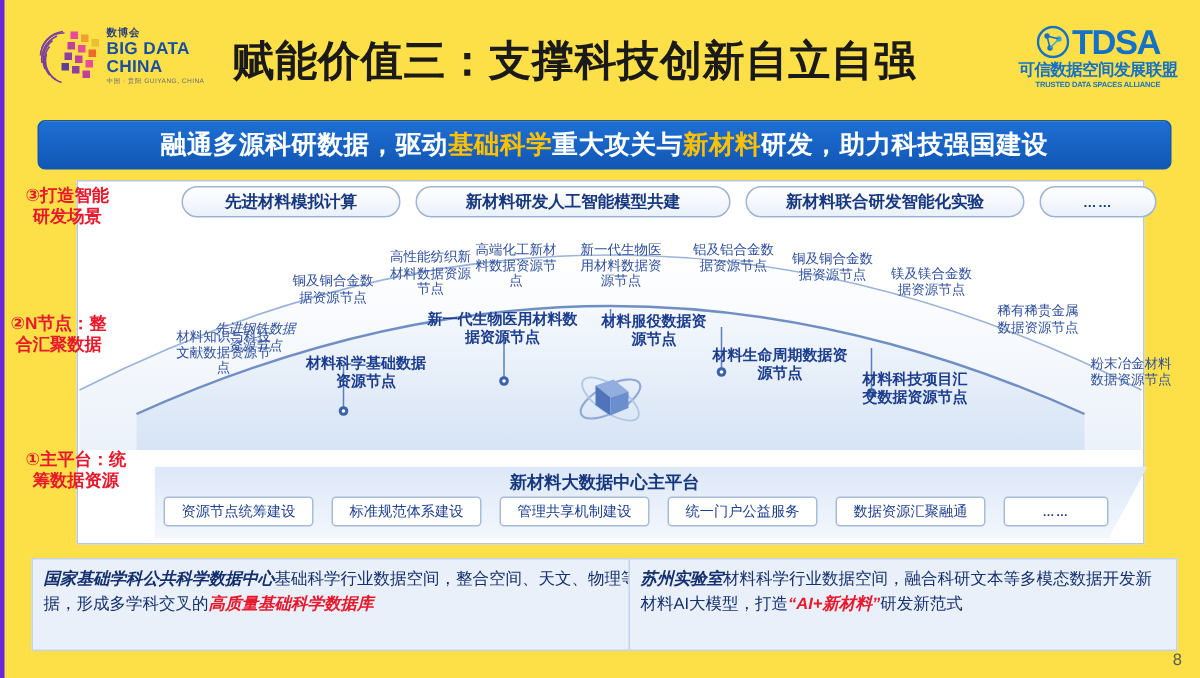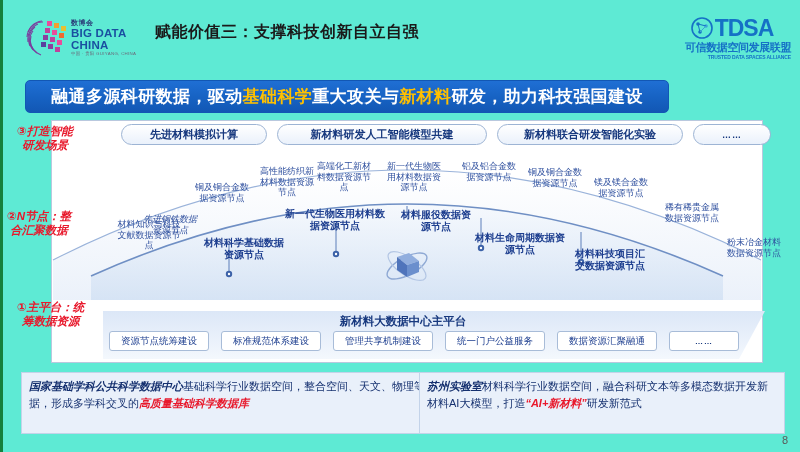--- a/index.html
+++ b/index.html
@@ -3,66 +3,66 @@
 <meta charset="utf-8">
 <style>
   html,body{margin:0;padding:0;}
   body{
     width:800px;height:452px;overflow:hidden;
     background:#ffffff;
     font-family:"Liberation Sans","DejaVu Sans",sans-serif;
   }
   #slide{
     position:relative;width:800px;height:452px;
-    background:#5eead4;
+    background:#fde047;
     box-sizing:border-box;
-    border-left:3px solid #15803d;
+    border-left:3px solid #6d28d9;
   }
   
   .hdr{position:absolute;left:0;top:0;width:800px;height:74px;}
   .logo-left{position:absolute;left:22px;top:16px;width:120px;height:44px;}
   .logo-dots{position:absolute;left:0;top:2px;width:44px;height:40px;}
   .logo-txt{position:absolute;left:46px;top:3px;}
   .logo-txt .t1{font-size:7px;color:#2b3f7a;font-weight:bold;letter-spacing:.5px;line-height:8px;}
   .logo-txt .t2{font-size:11.5px;color:#1a4fa0;font-weight:bold;line-height:12px;letter-spacing:.2px;}
   .logo-txt .t3{font-size:11.5px;color:#1a4fa0;font-weight:bold;line-height:12px;letter-spacing:.2px;}
   .logo-txt .t4{font-size:4.4px;color:#6a6a7a;line-height:6px;letter-spacing:.3px;}
   .hdr-title{
     position:absolute;left:152px;top:22px;
-    font-size:16px;font-weight:bold;color:#1a1a1a;letter-spacing:.5px;
+    font-size:28px;font-weight:bold;color:#1a1a1a;letter-spacing:.5px;
     white-space:nowrap;
   }
-  .logo-right{position:absolute;right:12px;top:16px;width:118px;height:48px;text-align:right;}
+  .logo-right{position:absolute;right:12px;top:16px;width:118px;height:48px;text-align:center;}
   .tdsa-row{display:flex;align-items:center;justify-content:center;gap:2px;}
   .tdsa-word{font-size:23px;font-weight:bold;color:#1571c6;letter-spacing:-1px;line-height:24px;}
   .tdsa-cn{font-size:11px;font-weight:bold;color:#1571c6;letter-spacing:-.4px;line-height:13px;margin-top:1px;}
   .tdsa-en{font-size:5px;font-weight:bold;color:#1571c6;letter-spacing:-.1px;line-height:7px;}
 
   
   .banner{
-    position:absolute;left:22px;top:80px;width:644px;height:33px;
+    position:absolute;left:22px;top:80px;width:756px;height:33px;
     border-radius:5px;
     background:linear-gradient(180deg,#1f6fd4 0%,#1763c4 50%,#1257b4 100%);
     border:1px solid #1257b4;
     display:flex;align-items:center;justify-content:center;
     box-sizing:border-box;
   }
   .banner-txt{
     font-size:17px;font-weight:bold;color:#ffffff;letter-spacing:.4px;white-space:nowrap;
   }
   .banner-txt .hl{color:#ffc000;}
 
   
   .frame{
     position:absolute;left:48px;top:120px;width:712px;height:243px;
     border:1px solid #b9c8de;background:#ffffff;box-sizing:border-box;
   }
   
   .redcap{
-    position:absolute;color:#e8192c;font-weight:bold;font-style:italic;
+    position:absolute;color:#e8192c;font-weight:bold;
     font-size:11.5px;line-height:14px;text-align:center;white-space:nowrap;z-index:9;
   }
   #cap3{left:14px;top:124px;}
   #cap2{left:4px;top:209px;}
   #cap1{left:14px;top:300px;}
 
   
   .pills{position:absolute;left:118px;top:124px;width:650px;height:22px;}
   .pill{
     position:absolute;top:0;height:21px;border:1px solid #9db4d4;border-radius:11px;

